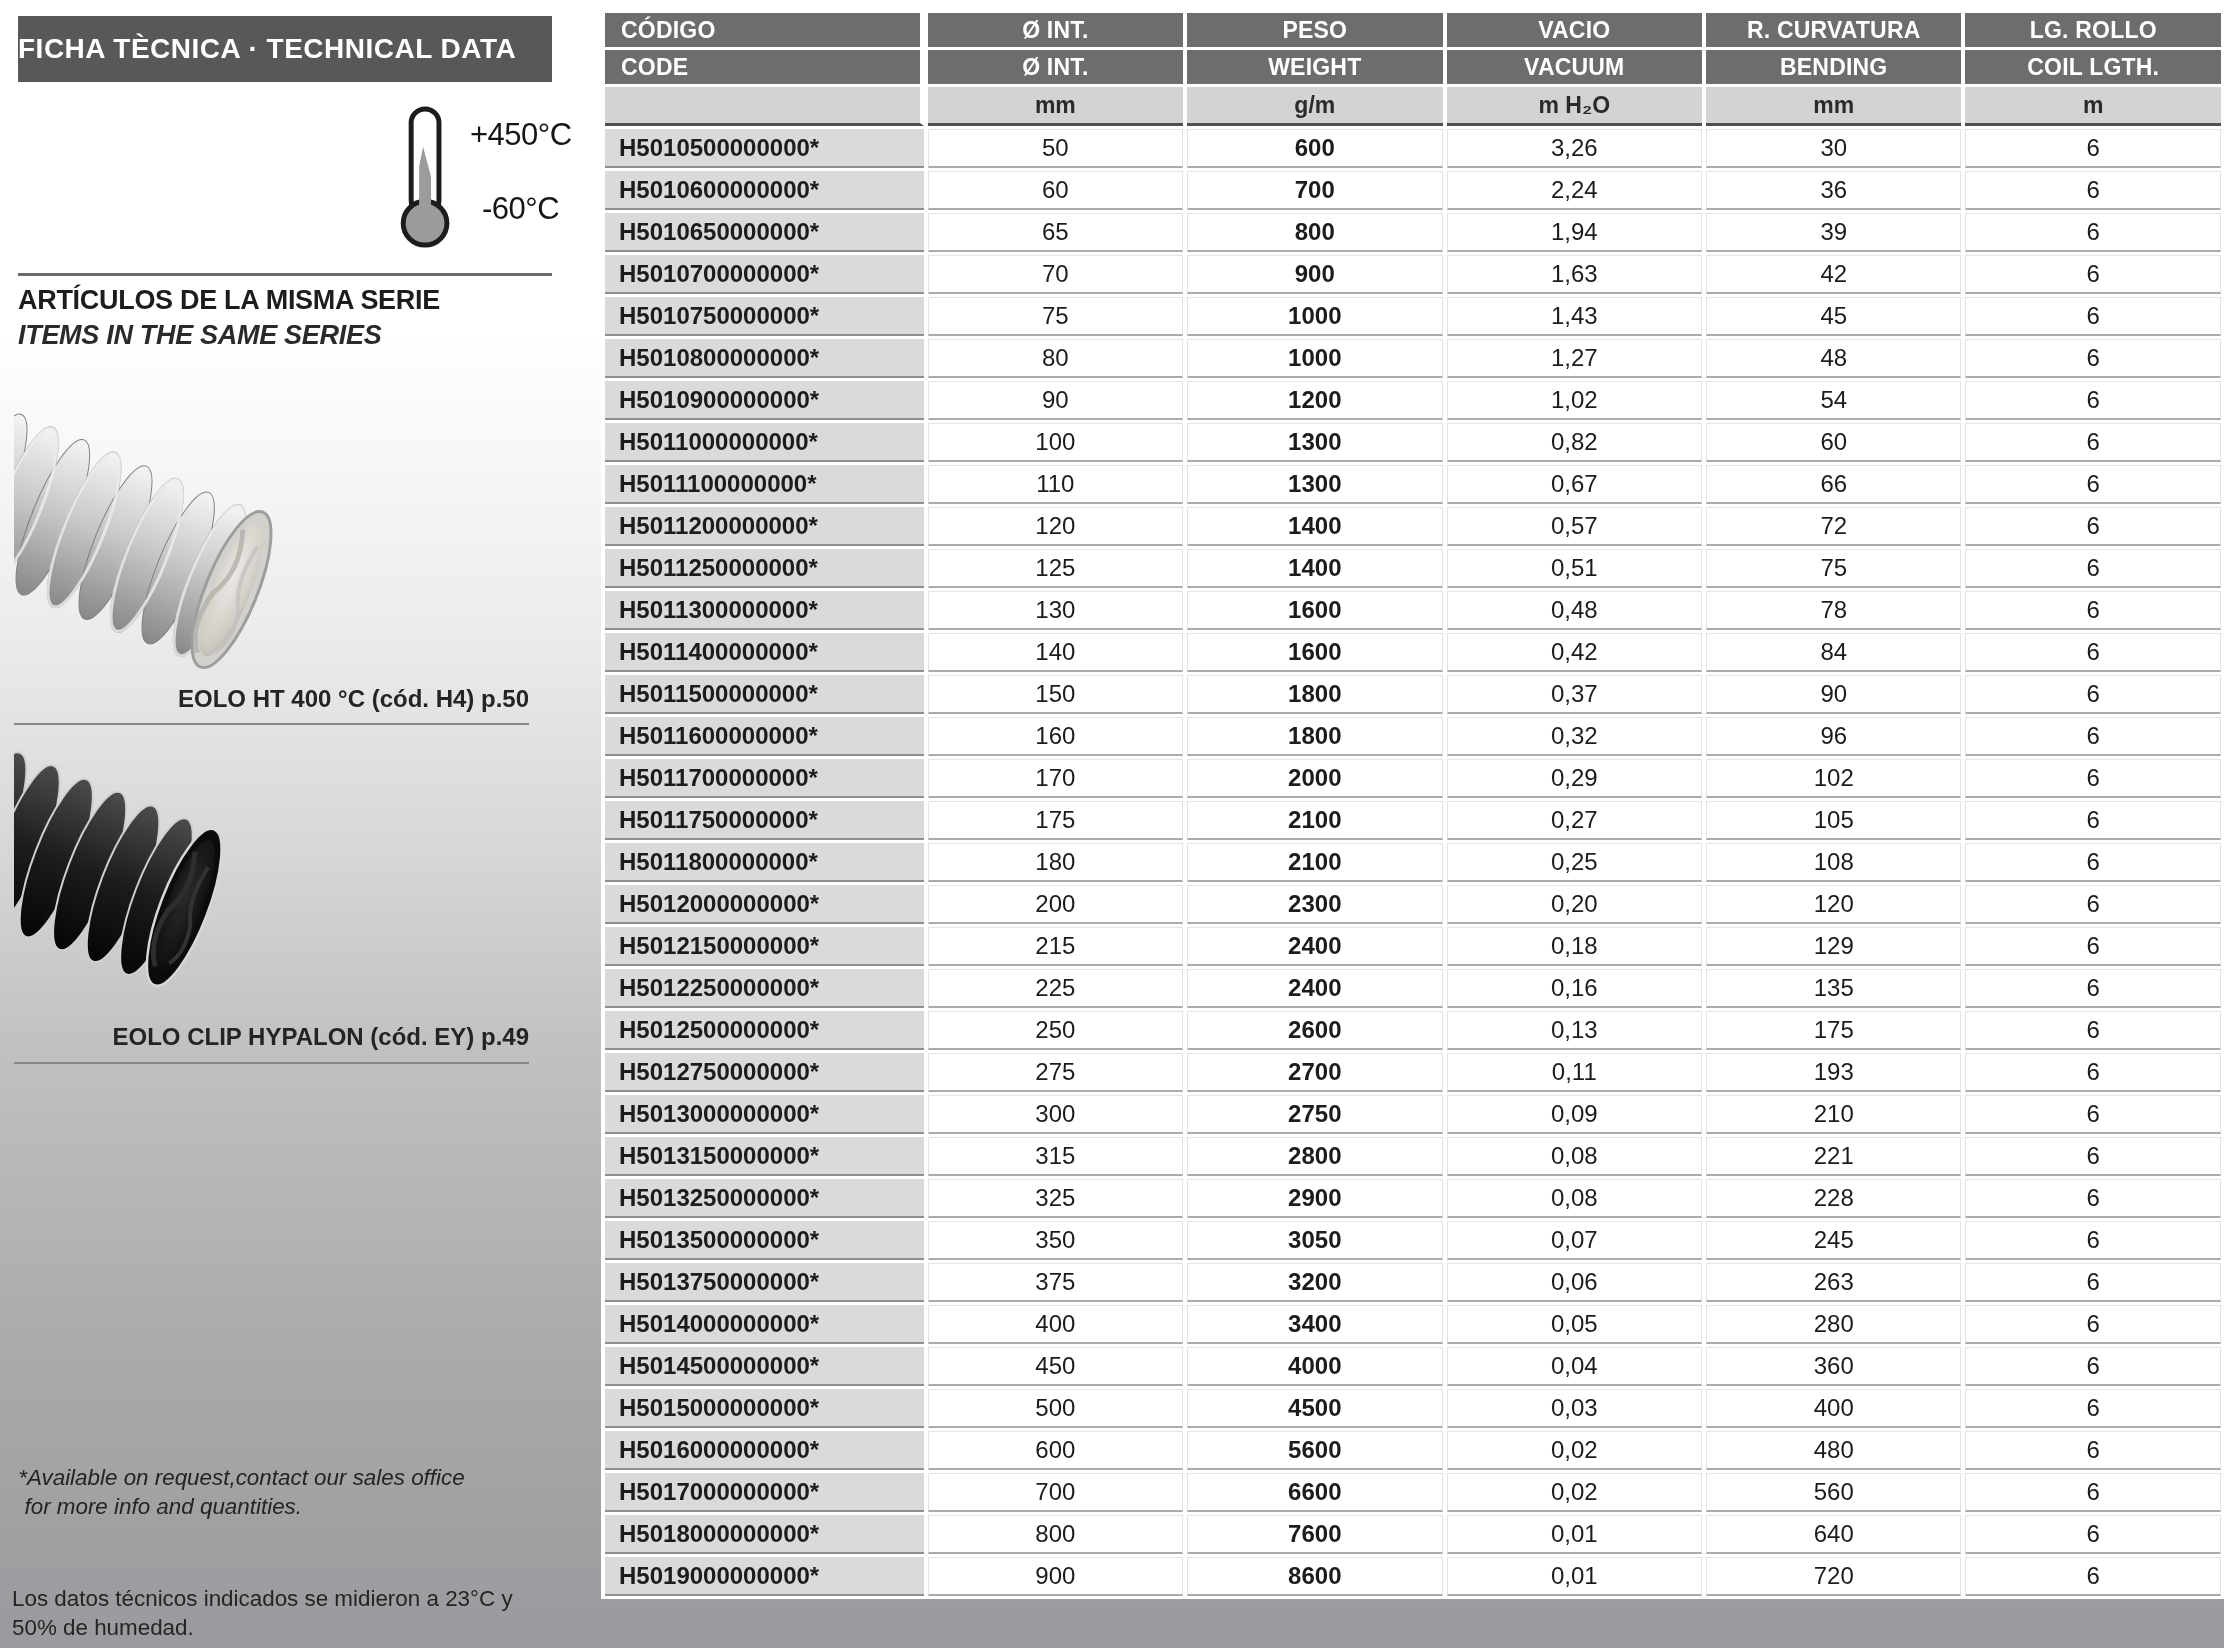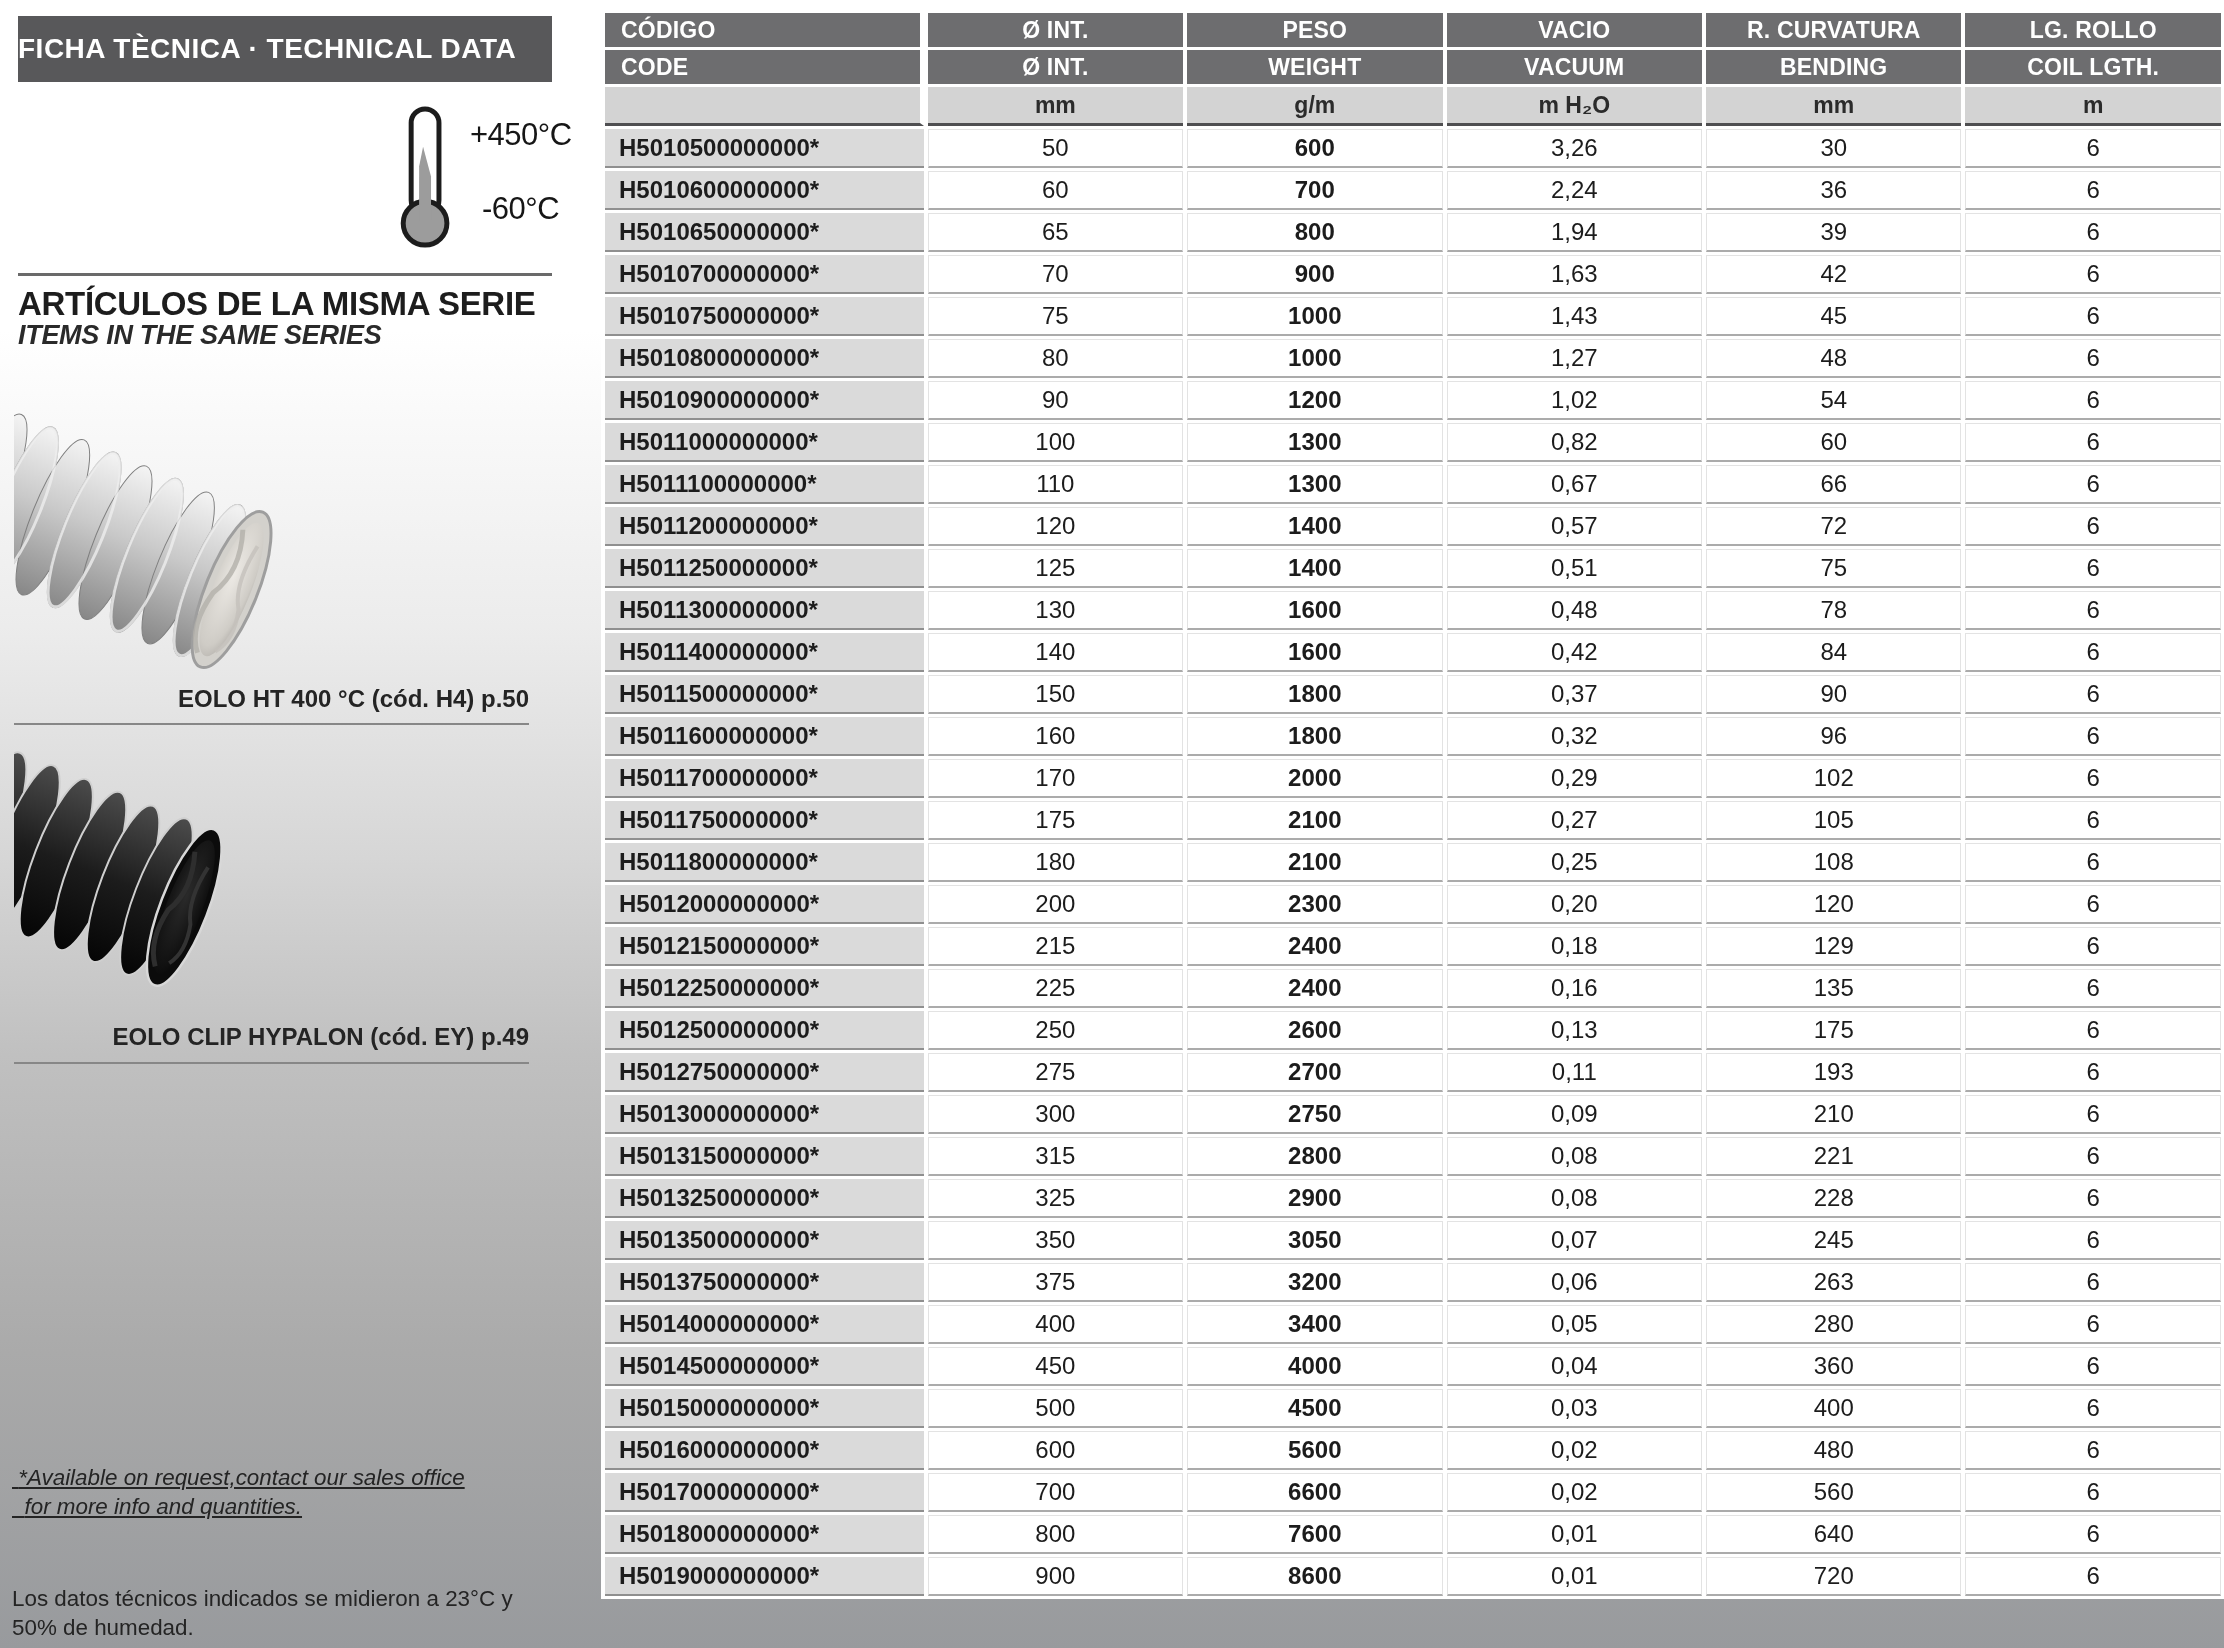--- a/index.html
+++ b/index.html
@@ -12,32 +12,32 @@
   .ficha-box{
     position:absolute;left:18px;top:16px;width:534px;height:66px;
     background:#58585a;color:#ffffff;font-size:28px;font-weight:bold;
     letter-spacing:0.5px;line-height:66px;
   }
   .thermo{position:absolute;left:394px;top:103px;width:80px;height:147px;}
   .temp-label{position:absolute;font-size:31px;font-weight:normal;color:#161616;letter-spacing:-0.5px;}
   .temp-max{left:470px;top:117px;}
   .temp-min{left:482px;top:191px;}
   .series-rule{position:absolute;left:18px;top:273px;width:534px;height:3px;background:#6a6a6a;}
-  .series-es{position:absolute;left:18px;top:285px;font-size:33px;font-weight:bold;color:#1d1d1d;letter-spacing:-0.3px;}
+  .series-es{position:absolute;left:18px;top:285px;font-size:27px;font-weight:bold;color:#1d1d1d;letter-spacing:-0.3px;}
   .series-en{position:absolute;left:18px;top:320px;font-size:27px;font-weight:bold;font-style:italic;color:#2a2a2a;letter-spacing:-0.3px;}
   .hose1{position:absolute;left:14px;top:400px;width:320px;height:275px;}
   .hose2{position:absolute;left:14px;top:744px;width:300px;height:271px;}
   .caption{position:absolute;left:18px;width:511px;text-align:right;font-size:24px;font-weight:bold;color:#242424;}
   .caption1{top:685px;}
   .caption2{top:1023px;}
   .caption-rule{position:absolute;left:14px;width:515px;height:2px;background:#878787;}
   .caption-rule1{top:723px;}
   .caption-rule2{top:1062px;}
   .footnote{position:absolute;left:12px;width:557px;font-size:22.4px;line-height:29px;color:#242424;white-space:pre-wrap;}
-  .footnote .it{font-style:italic;text-decoration:underline;}
+  .footnote .it{font-style:italic;}
   .fn1{top:1405px;}
   .fn2{top:1526px;}
   
   .table-panel{position:absolute;left:601px;top:10px;width:1624px;background:#ffffff;}
   table.spec{border-collapse:separate;border-spacing:4px 3px;table-layout:fixed;width:1624px;}
   table.spec th{
     background:#6d6d6f;color:#ffffff;font-size:23px;font-weight:bold;
     height:34px;text-align:center;padding:0;letter-spacing:0.2px;overflow:hidden;
   }
   table.spec th.c0{text-align:left;padding-left:16px;}

